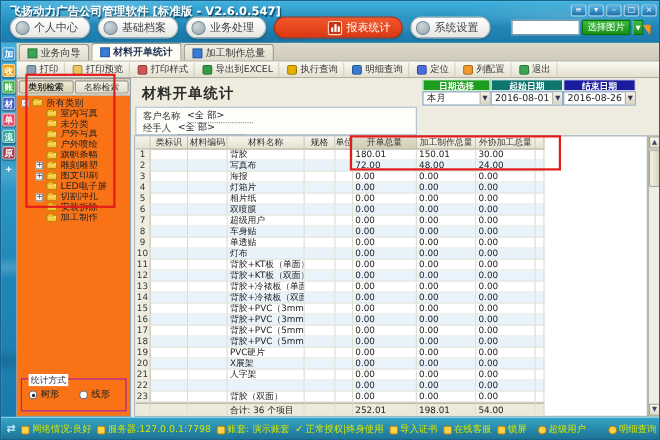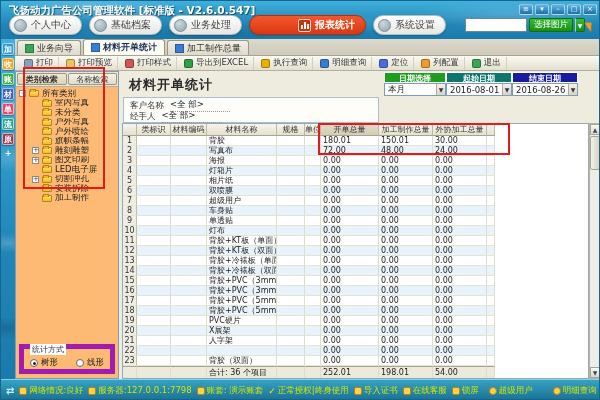--- a/index.html
+++ b/index.html
@@ -15,21 +15,21 @@
   .titlebar{position:absolute;left:0;top:0;width:600px;height:38px;}
   .title-text{position:absolute;left:8px;top:3px;font-size:10.5px;font-weight:bold;color:#fff;text-shadow:1px 1px 1px #114a66;white-space:nowrap;}
   .win-buttons{position:absolute;right:4px;top:3px;display:flex;gap:2px;}
   .win-btn{width:14px;height:11px;border:1px solid rgba(255,255,255,.55);border-radius:2px;
     background:linear-gradient(180deg,#5cb6e6,#1e6fa8);color:#fff;font-size:7px;line-height:9px;text-align:center;cursor:default;}
   
   .nav-row{position:absolute;left:8px;top:14px;display:flex;gap:7px;}
   .pill{display:inline-flex;align-items:center;gap:4px;height:20px;padding:0 10px 0 4px;border-radius:10px;
     background:linear-gradient(180deg,#ffffff,#e6e6e2);border:1px solid #b9bcb9;font-size:10px;color:#444;box-shadow:0 1px 2px rgba(0,30,50,.25);}
   .pill .pill-icon{width:13px;height:13px;border-radius:50%;background:radial-gradient(circle at 35% 30%,#cfd8dd,#8fa3ad);border:1px solid #7d9099;}
-  .pill.active{background:linear-gradient(180deg,#f4572c,#d93812);border-color:#b52e0d;color:#fff;font-weight:bold;padding-left:48px;}
+  .pill.active{background:linear-gradient(180deg,#f4572c,#d93812);border-color:#b52e0d;color:#fff;font-weight:normal;padding-left:48px;}
   .pill.active .pill-icon{border-radius:2px;background:#c9340f;border:1px solid #ffd9cc;display:flex;align-items:flex-end;justify-content:center;gap:1px;padding:2px 1px;}
   .pill.active .pill-icon i{display:block;width:2px;background:#fff;}
   
   .picker{position:absolute;right:8px;top:17px;display:flex;align-items:center;gap:2px;}
   .picker input{width:62px;height:14px;border:1px solid #6a8aa0;font-size:8px;padding:0 2px;background:#fff;}
   .btn-green{height:14px;display:flex;align-items:center;background:linear-gradient(180deg,#3dbb3d,#159015);border:1px solid #0c700c;color:#fff;font-size:8.5px;padding:0 4px;border-radius:2px 0 0 2px;white-space:nowrap;}
   .btn-green-dd{height:14px;width:10px;background:linear-gradient(180deg,#3dbb3d,#159015);border:1px solid #0c700c;border-left:1px solid #9de09d;color:#fff;font-size:6px;line-height:13px;text-align:center;border-radius:0 2px 2px 0;}
   .pointer-icon{width:0;height:0;border-left:6px solid #f59a23;border-top:4px solid transparent;border-bottom:7px solid transparent;transform:rotate(-35deg);filter:drop-shadow(0 1px 0 #a85f00);}
   
   .tabs-row{position:absolute;left:0;top:38px;width:600px;height:17px;background:linear-gradient(180deg,#ddd9cb,#cfcaba);border-bottom:1px solid #a8a494;display:flex;align-items:flex-end;padding-left:16px;gap:2px;}
@@ -38,32 +38,32 @@
   .tab.active{background:#fdfdf6;font-weight:bold;color:#1e2f52;height:16px;}
   .tab-icon{width:9px;height:9px;border:1px solid rgba(0,0,0,.25);}
   
   .toolbar{position:absolute;left:0;top:55px;width:600px;height:15px;background:linear-gradient(180deg,#fbfaf3,#e3e0d0);border-bottom:1px solid #b4b0a0;display:flex;align-items:center;padding:0 4px 0 18px;gap:2px;}
   .tool{display:inline-flex;align-items:center;gap:3px;font-size:8.5px;color:#333;padding:0 5px;height:13px;border-right:1px solid #d4d0c0;white-space:nowrap;}
   .tool-icon{width:9px;height:9px;border-radius:2px;border:1px solid rgba(0,0,0,.3);}
   
   .quick-strip{position:absolute;left:0;top:38px;width:14px;height:340px;display:flex;flex-direction:column;align-items:center;padding-top:4px;gap:3px;}
   .qbtn{width:12px;height:12px;border-radius:2px;border:1px solid rgba(255,255,255,.6);color:#fff;font-size:8px;font-weight:bold;line-height:11px;text-align:center;box-shadow:0 1px 1px rgba(0,0,0,.3);}
   
-  .sidebar{position:absolute;left:14px;top:70px;width:104px;height:308px;background:#fdba74;border:1px solid #7f9db9;}
+  .sidebar{position:absolute;left:14px;top:70px;width:104px;height:308px;background:#f97316;border:1px solid #7f9db9;}
   .side-tabs{display:flex;gap:1px;padding:1px;background:#e8e4d6;border-bottom:1px solid #b4b0a0;}
   .side-tab{flex:1;font-size:8px;text-align:center;height:12px;line-height:11px;background:linear-gradient(180deg,#f6f3e7,#e0dccb);border:1px solid #9a968a;border-radius:2px;color:#333;white-space:nowrap;overflow:hidden;}
   .side-tab.active{background:linear-gradient(180deg,#efe9d2,#dcd3b4);font-weight:bold;}
   .tree{padding:2px 0 0 3px;overflow:hidden;height:252px;}
   .tree-row{display:flex;align-items:center;gap:3px;height:9.5px;font-size:8.5px;color:#222;white-space:nowrap;overflow:hidden;}
   .tree-row .indent{width:10px;flex:none;}
   .expander{width:7px;height:7px;flex:none;border:1px solid #8b8b8b;background:#fff;font-size:7px;line-height:5px;text-align:center;color:#444;}
   .expander.none{border-color:transparent;background:transparent;color:transparent;}
   .folder-icon{position:relative;width:10px;height:7px;flex:none;background:linear-gradient(180deg,#ffe28a,#f4b91f);border:1px solid #b8860b;border-radius:1px;}
   .folder-icon::before{content:"";position:absolute;left:0;top:-2px;width:4px;height:2px;background:#f4b91f;border:1px solid #b8860b;border-bottom:none;border-radius:1px 1px 0 0;}
-  .stats-box{position:absolute;left:3px;right:3px;bottom:4px;height:30px;border:5px solid #a21caf;padding:8px 4px 0 6px;}
+  .stats-box{position:absolute;left:3px;right:3px;bottom:4px;height:30px;border:1px solid #a21caf;padding:8px 4px 0 6px;}
   .stats-box .legend{position:absolute;left:6px;top:-5px;background:#fff;font-size:8px;color:#334;padding:0 2px;}
   .radio-row{display:flex;gap:18px;align-items:center;}
   .radio-opt{display:flex;align-items:center;gap:3px;font-size:8.5px;color:#222;}
   .radio{width:8px;height:8px;border-radius:50%;border:1px solid #667;background:#fff;position:relative;}
   .radio.sel::after{content:"";position:absolute;left:2px;top:2px;width:3px;height:3px;border-radius:50%;background:#222;}
   
   .main{position:absolute;left:118px;top:70px;width:482px;height:308px;background:#eeebdf;}
   .main-title{position:absolute;left:10px;top:5px;font-size:13px;font-weight:bold;color:#2c2c2c;letter-spacing:1px;}
   .date-headers{position:absolute;left:265px;top:1px;display:flex;}
   .dh{height:11px;font-size:8px;font-weight:bold;color:#fff;text-align:center;line-height:11px;border:1px solid #fff;white-space:nowrap;overflow:hidden;}

